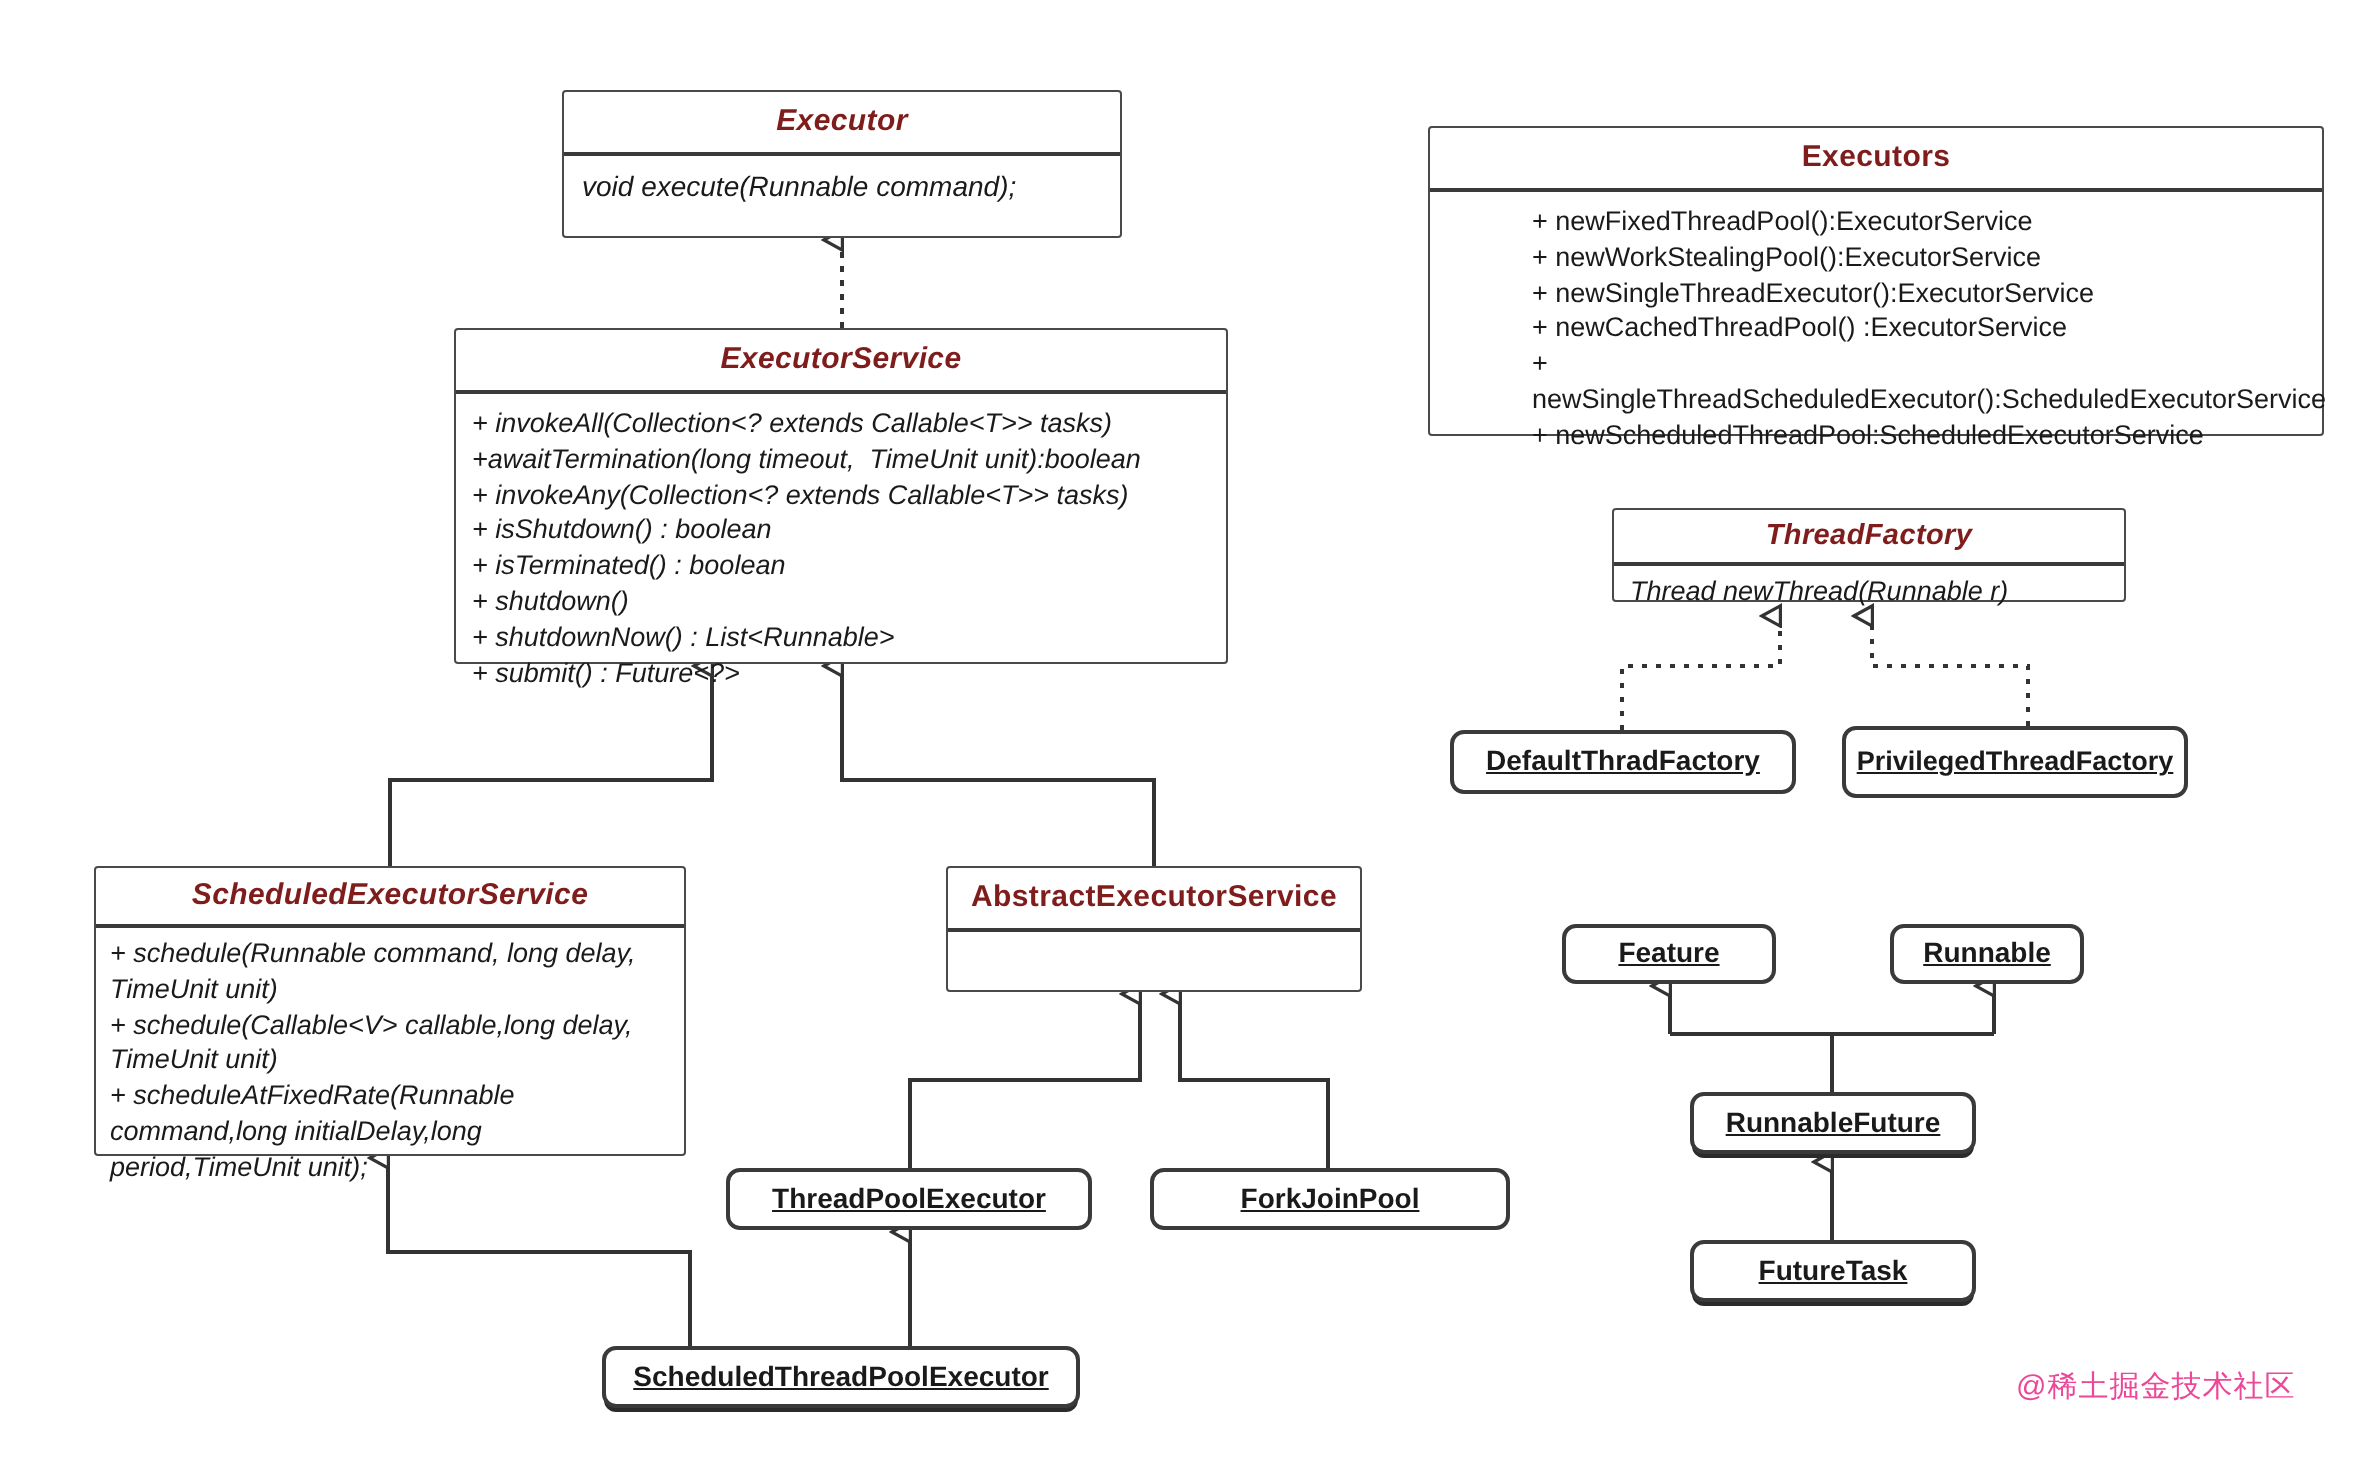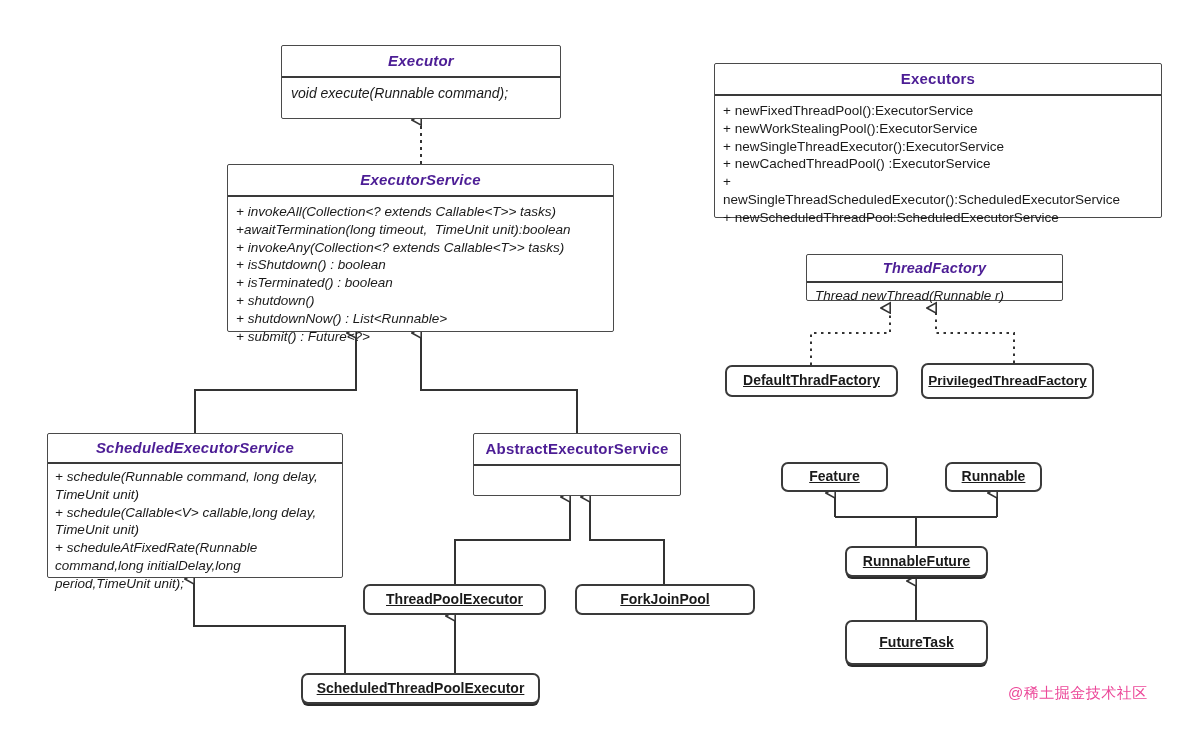--- a/index.html
+++ b/index.html
@@ -36,21 +36,21 @@
     border-radius: 2px;
     border-width: 1px;
     border-color: #4a4a4a;
   }
   .uml-box.shadowed {
     box-shadow: 0 3px 0 -1px #2b2b2b;
   }
   .box-title {
     text-align: center;
     font-weight: bold;
-    color: #4c1d95;
+    color: #7f1d1d;
     letter-spacing: 0.2px;
   }
   .uml-box.square > .box-title {
     border-bottom: 1px solid #4a4a4a;
   }
   .uml-box.compartmented > .box-title {
     border-bottom: 2px solid #3a3a3a;
   }
   .box-title.italic {
     font-style: italic;
@@ -78,32 +78,32 @@
   #box-scheduledexecutorservice { left: 47px; top: 433px; width: 296px; height: 145px; }
   #box-scheduledexecutorservice .box-title { font-size: 15px; padding: 5px 0 6px; }
   #box-scheduledexecutorservice .box-body  { padding: 4px 7px 0; font-size: 13.5px; }
 
   #box-abstractexecutorservice { left: 473px; top: 433px; width: 208px; height: 63px; }
   #box-abstractexecutorservice .box-title { font-size: 15px; padding: 6px 0 7px; }
   #box-abstractexecutorservice .box-body  { height: 24px; }
 
   #box-executors { left: 714px; top: 63px; width: 448px; height: 155px; }
   #box-executors .box-title { font-size: 15px; padding: 6px 0 7px; }
-  #box-executors .box-body  { padding: 6px 8px 0; font-size: 13.5px; }
+  #box-executors .box-body  { padding: 6px 8px 0; font-size: 13.5px; margin-left: 43px; }
 
   #box-threadfactory { left: 781px; top: 254px; width: 257px; height: 47px; margin-left: 25px; }
   #box-threadfactory .box-title { font-size: 14.5px; padding: 5px 0 5px; }
   #box-threadfactory .box-body  { padding: 4px 8px 0; font-size: 13.5px; }
 
   #box-defaultthradfactory     { left: 725px; top: 365px; width: 173px; height: 32px; }
   #box-privilegedthreadfactory { left: 921px; top: 363px; width: 173px; height: 36px; }
   #box-feature                 { left: 781px; top: 462px; width: 107px; height: 30px; }
   #box-runnable                { left: 945px; top: 462px; width: 97px;  height: 30px; }
   #box-runnablefuture          { left: 845px; top: 546px; width: 143px; height: 31px; }
-  #box-futuretask              { left: 845px; top: 620px; width: 143px; height: 45px; }
+  #box-futuretask              { left: 845px; top: 620px; width: 143px; height: 31px; }
   #box-threadpoolexecutor      { left: 363px; top: 584px; width: 183px; height: 31px; }
   #box-forkjoinpool            { left: 575px; top: 584px; width: 180px; height: 31px; }
   #box-scheduledthreadpoolexecutor { left: 301px; top: 673px; width: 239px; height: 31px; }
 
   .simple-label {
     display: flex;
     align-items: center;
     justify-content: center;
     height: 100%;
     text-align: center;

